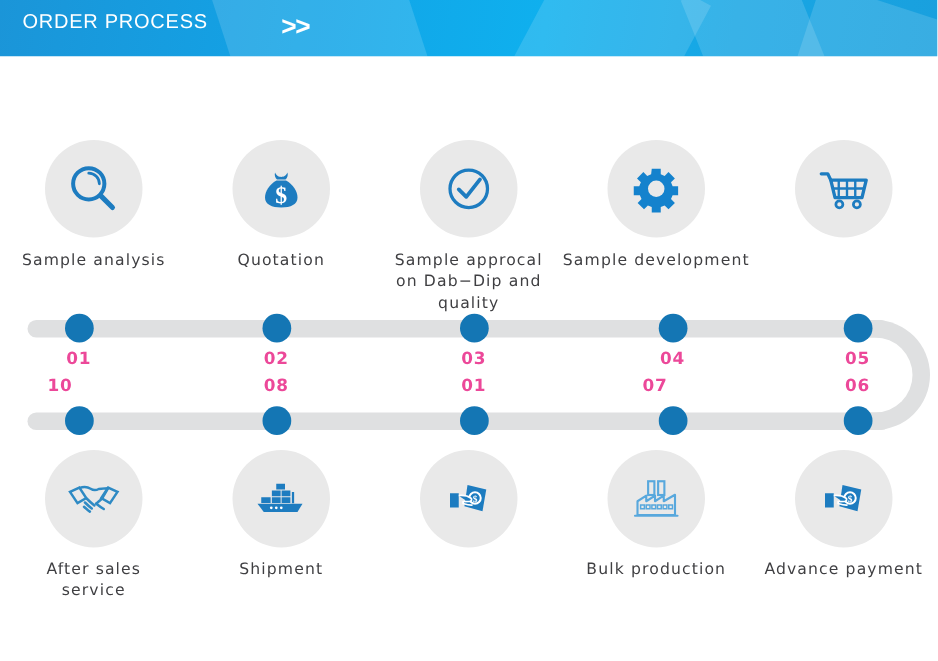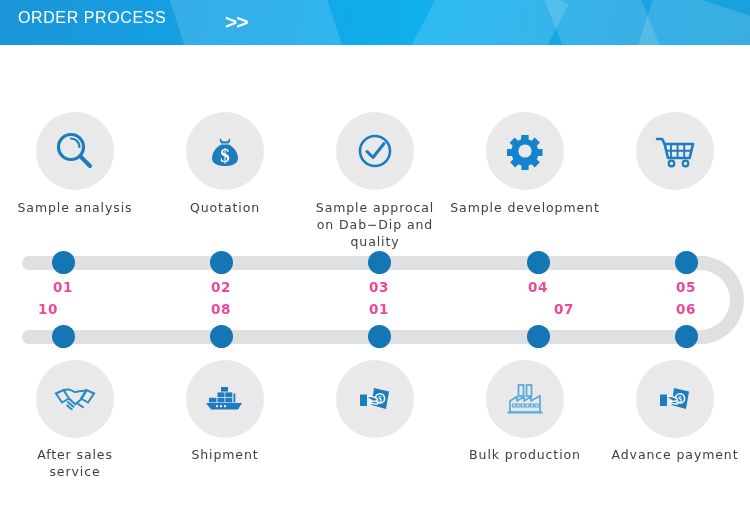--- a/index.html
+++ b/index.html
@@ -250,21 +250,21 @@
 
   <div class="dot dot-bottom" style="left:63px"></div>
   <div class="dot dot-bottom" style="left:221px"></div>
   <div class="dot dot-bottom" style="left:379px"></div>
   <div class="dot dot-bottom" style="left:538px"></div>
   <div class="dot dot-bottom" style="left:686px"></div>
 
   <div class="num num-bottom" style="left:48px">10</div>
   <div class="num num-bottom" style="left:221px">08</div>
   <div class="num num-bottom" style="left:379px">01</div>
-  <div class="num num-bottom" style="left:564px">07</div>
+  <div class="num num-bottom" style="left:524px">07</div>
   <div class="num num-bottom" style="left:686px">06</div>
 </div>
 
 <div class="row row-bottom">
 
   <div class="step">
     <div class="circle">
       <span>
         <svg width="46" height="46" viewBox="0 0 46 46">
           <path d="M4 17.5 L11.5 14 L17 22.5 L10 26.5 Z" fill="none" stroke="#2e8ac4" stroke-width="2"></path>

